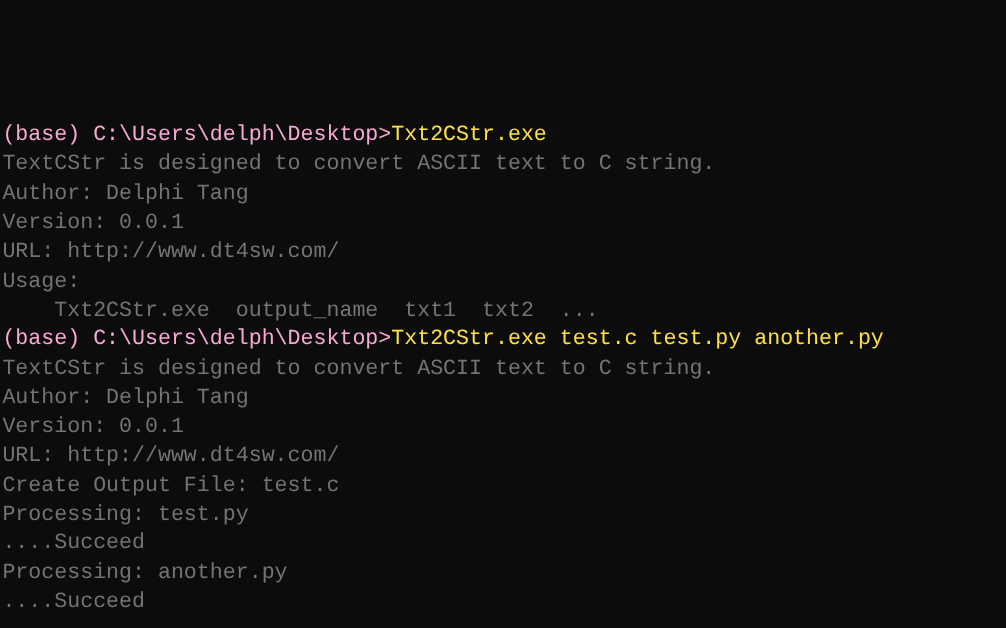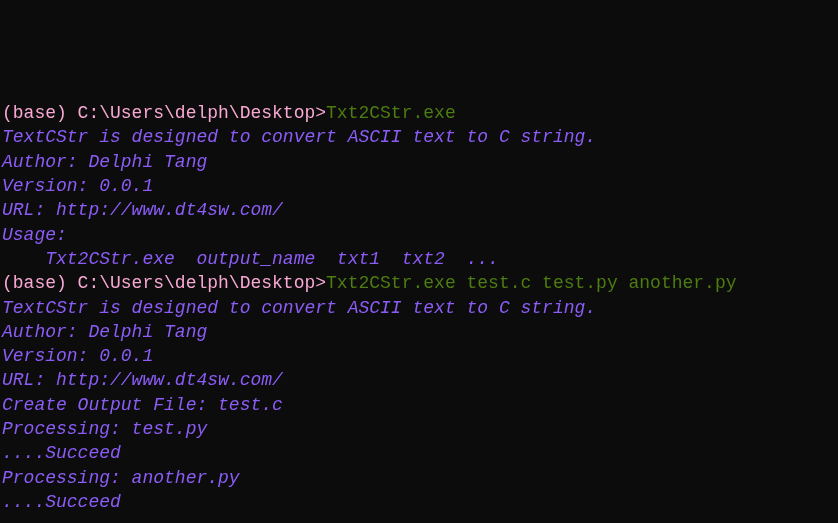--- a/index.html
+++ b/index.html
@@ -19,25 +19,24 @@
       overflow: hidden;
       white-space: pre;
     }
     .line {
       display: block;
     }
     .prompt {
       color: #f9a8d4;
     }
     .command {
-      color: #4d7c0f;
+      color: #fde047;
     }
     .output {
-      color: #8b5cf6;
-      font-style: italic;
+      color: #737373;
     }
   </style>
 </head>
 <body>
 
 
 
 <div><span class="line"><span class="prompt">(base) C:\Users\delph\Desktop&gt;</span><span class="command">Txt2CStr.exe</span></span><span class="line output">TextCStr is designed to convert ASCII text to C string.</span><span class="line output">Author: Delphi Tang</span><span class="line output">Version: 0.0.1</span><span class="line output">URL: http://www.dt4sw.com/</span><span class="line output"></span><span class="line output">Usage:</span><span class="line output">    Txt2CStr.exe  output_name  txt1  txt2  ...</span><span class="line output"></span><span class="line"><span class="prompt">(base) C:\Users\delph\Desktop&gt;</span><span class="command">Txt2CStr.exe test.c test.py another.py</span></span><span class="line output">TextCStr is designed to convert ASCII text to C string.</span><span class="line output">Author: Delphi Tang</span><span class="line output">Version: 0.0.1</span><span class="line output">URL: http://www.dt4sw.com/</span><span class="line output"></span><span class="line output">Create Output File: test.c</span><span class="line output"></span><span class="line output">Processing: test.py</span><span class="line output">....Succeed</span><span class="line output">Processing: another.py</span><span class="line output">....Succeed</span></div>
 
 

